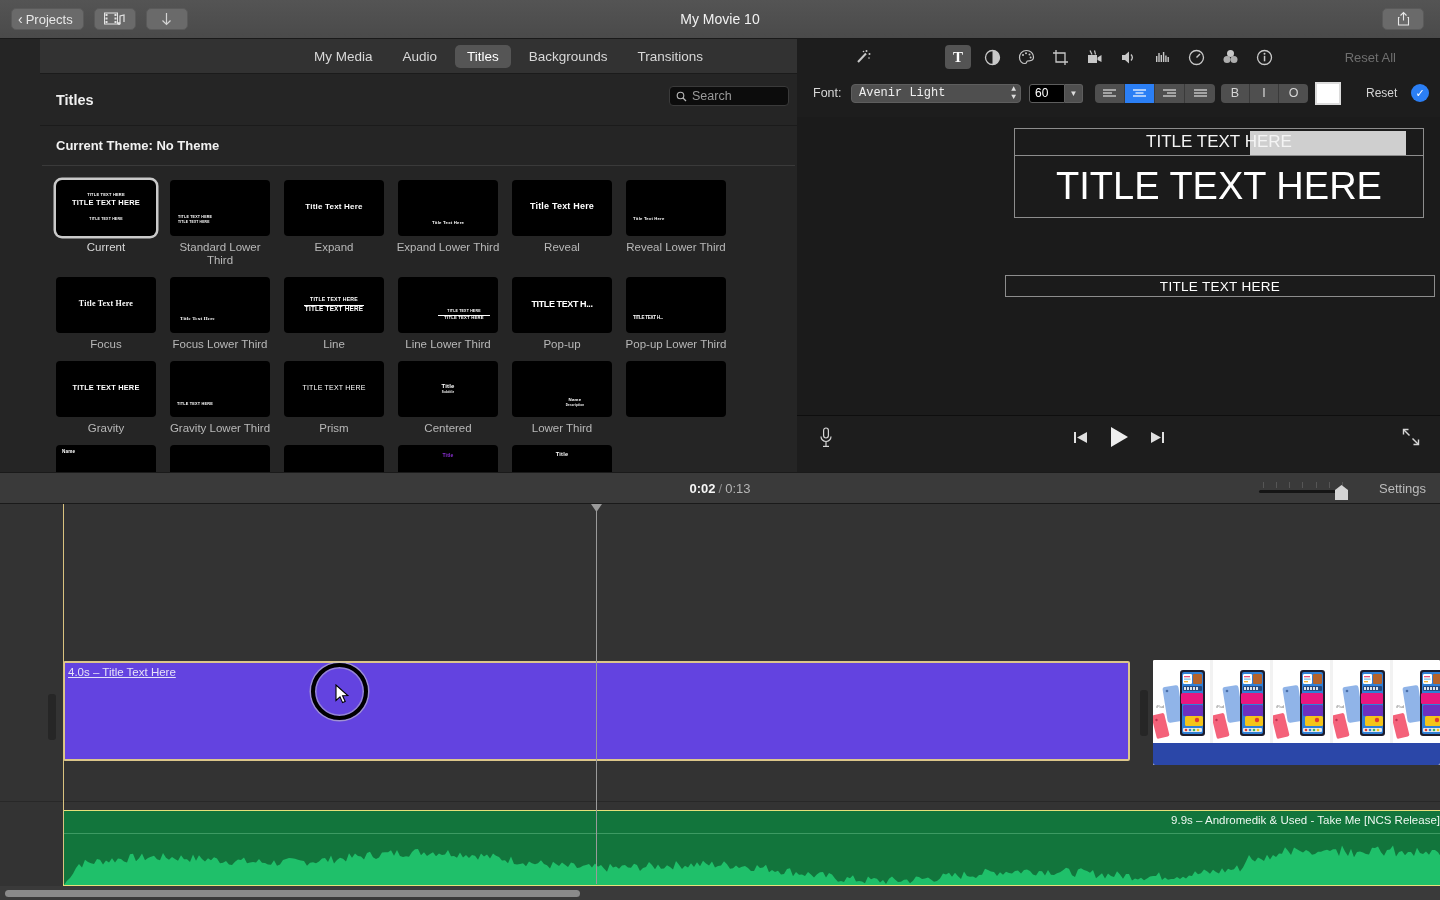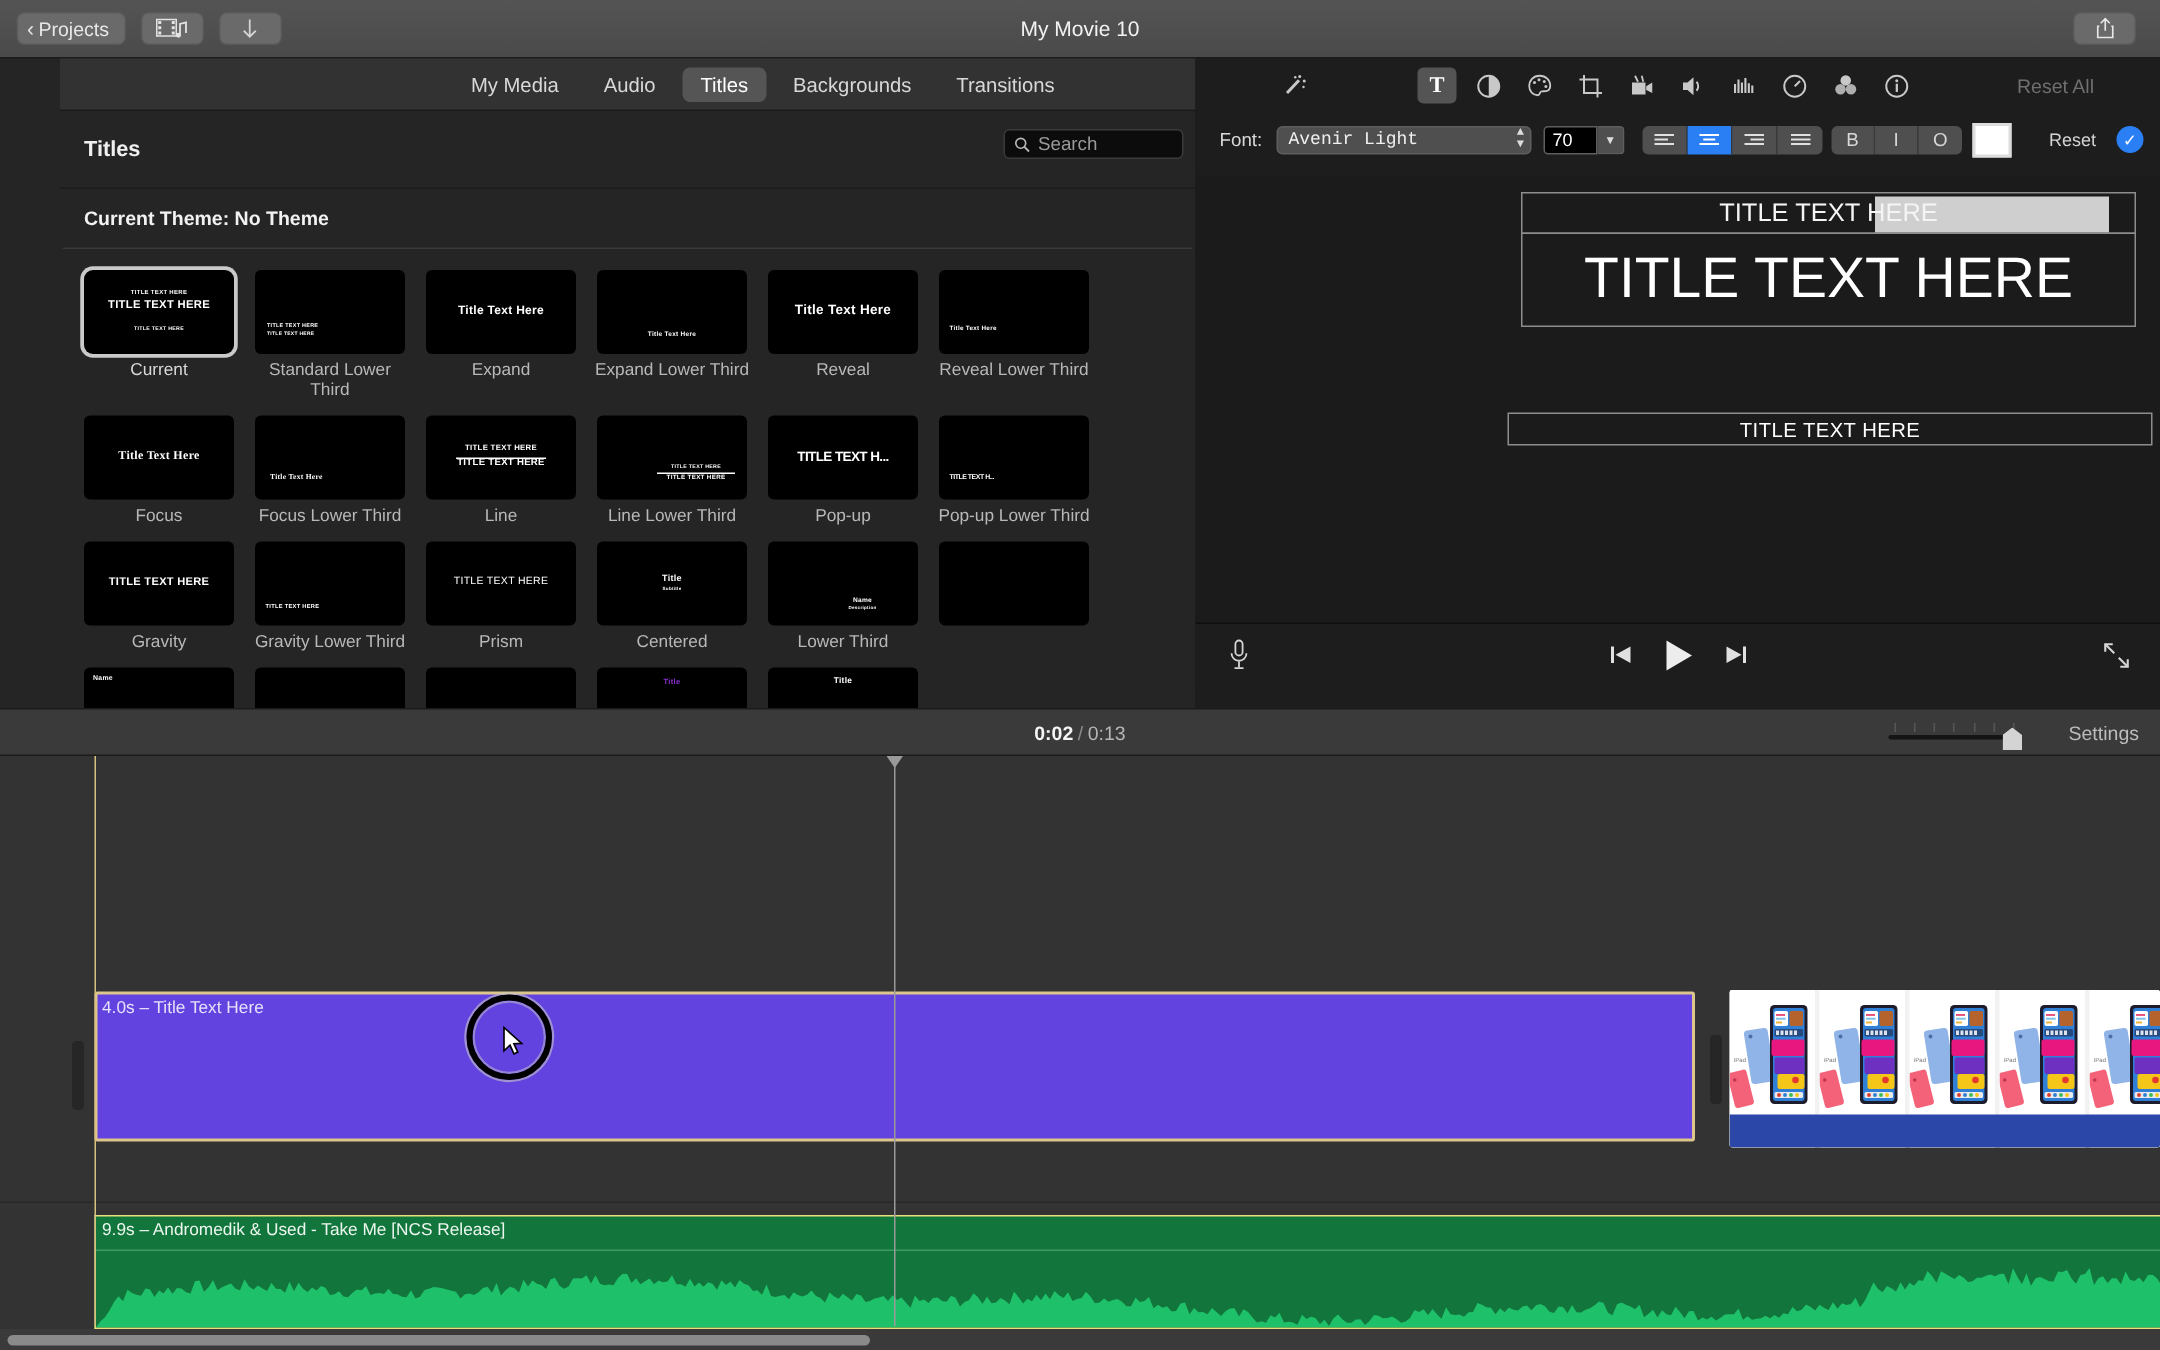--- a/index.html
+++ b/index.html
@@ -263,35 +263,37 @@
   }
 
   #title-clip {
     position: absolute; left: 63px; top: 157px; width: 1067px; height: 100px;
     background: #6343e0; border: 2px solid #dcc68a; border-radius: 2px;
     overflow: hidden; z-index: 20;
   }
   #title-clip-label {
     color: #e6e2f8; font-size: 11.5px; margin: 3px 0 0 3px; display: block;
     white-space: nowrap;
+    text-decoration: underline;
   }
   #video-clip {
     position: absolute; left: 1153px; top: 156px; width: 287px; height: 105px;
     background: #f2f2f2; border-radius: 2px; overflow: hidden; z-index: 20;
   }
   .vthumb { position: absolute; top: 0; width: 57px; height: 105px; background: #ffffff; overflow: hidden; }
   #video-blue-bar {
     position: absolute; left: 0; bottom: 0; width: 287px; height: 22px;
     background: #2b47a8; z-index: 5;
   }
 
   #audio-clip {
     position: absolute; left: 63px; top: 306px; width: 1377px; height: 76px;
     background: #12753c; border: 1px solid #e7e07a; border-right: none; overflow: hidden;
     z-index: 20;
+    text-align: right;
   }
   #audio-label {
     color: #ecf7ef; font-size: 11.5px; display: block; margin: 3px 0 0 4px;
     white-space: nowrap;
   }
   #audio-sep { position: absolute; left: 0; right: 0; top: 22px; height: 1px; background: #3d9a63; }
   #wave { position: absolute; left: 0; right: 0; bottom: 0; height: 48px; }
 
   #hscroll-track {
     position: absolute; left: 0; bottom: 0; width: 1440px; height: 14px; background: #3a3a3a;
@@ -604,21 +606,21 @@
     <div id="reset-all">Reset All</div>
   </div>
 
   <div id="font-row">
     <div id="font-lbl">Font:</div>
     <div id="font-select">
       <span>Avenir Light</span>
       <span class="chev">▲<br>▼</span>
     </div>
     <div id="size-field">
-      <span>70</span>
+      <span>60</span>
     </div>
     <div id="size-step">▼</div>
 
     <div id="align-group">
       <div class="algn">
         <svg width="15" height="11" viewBox="0 0 15 11">
             <g stroke="#e0e0e0" stroke-width="1.2">
               <line x1="1" y1="2" x2="14" y2="2"></line>
               <line x1="1" y1="5" x2="10" y2="5"></line>
               <line x1="1" y1="8" x2="14" y2="8"></line>

